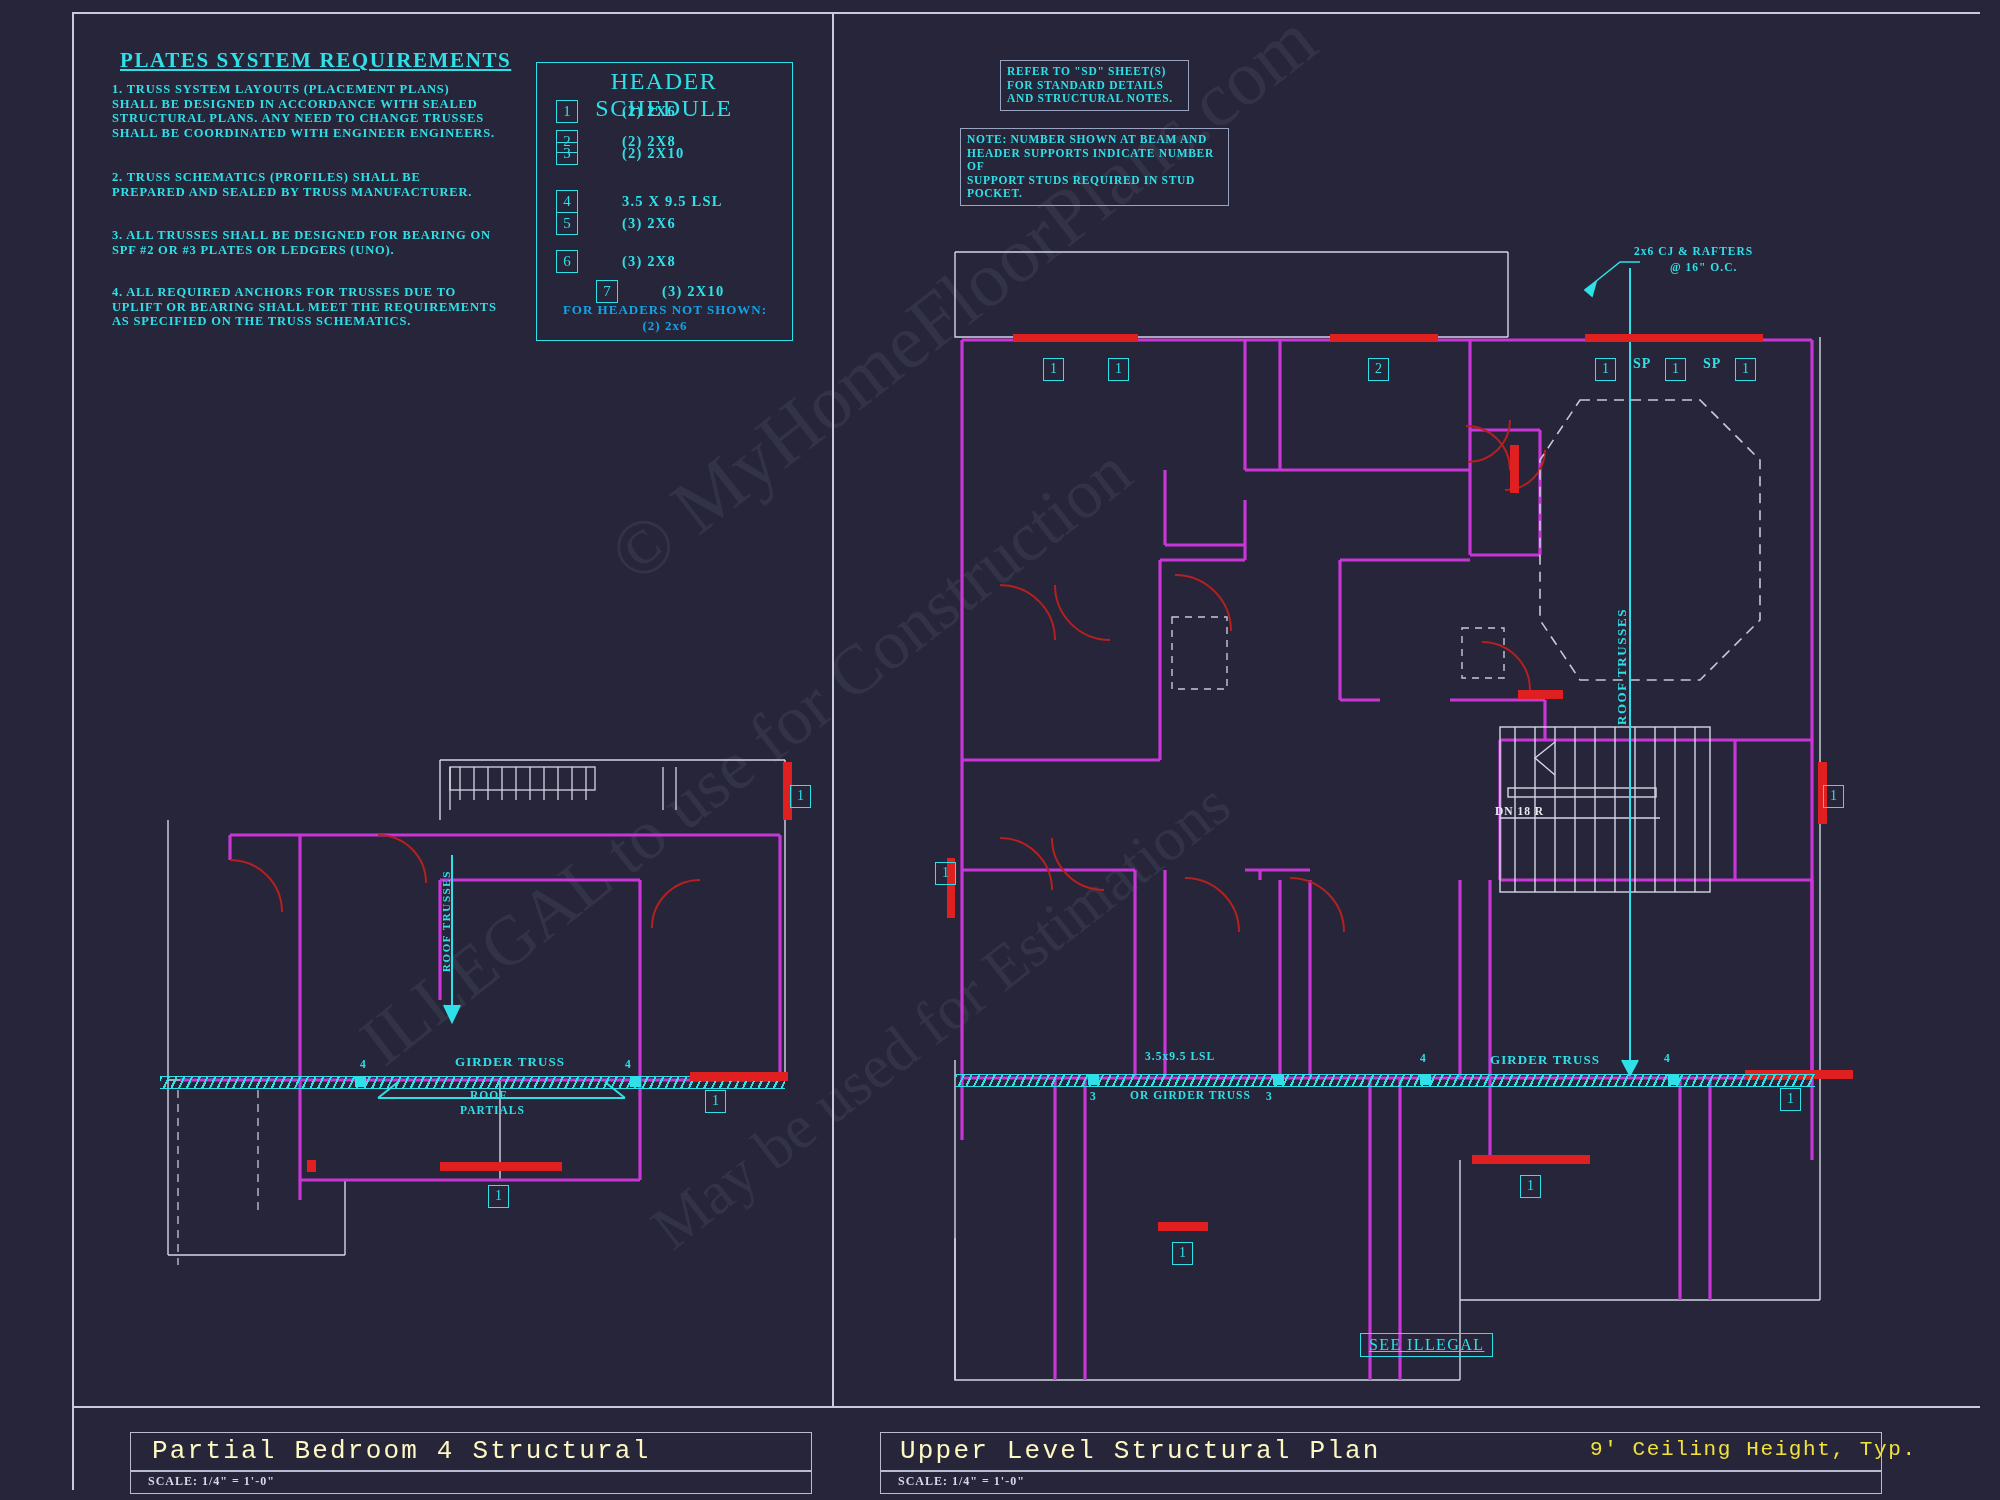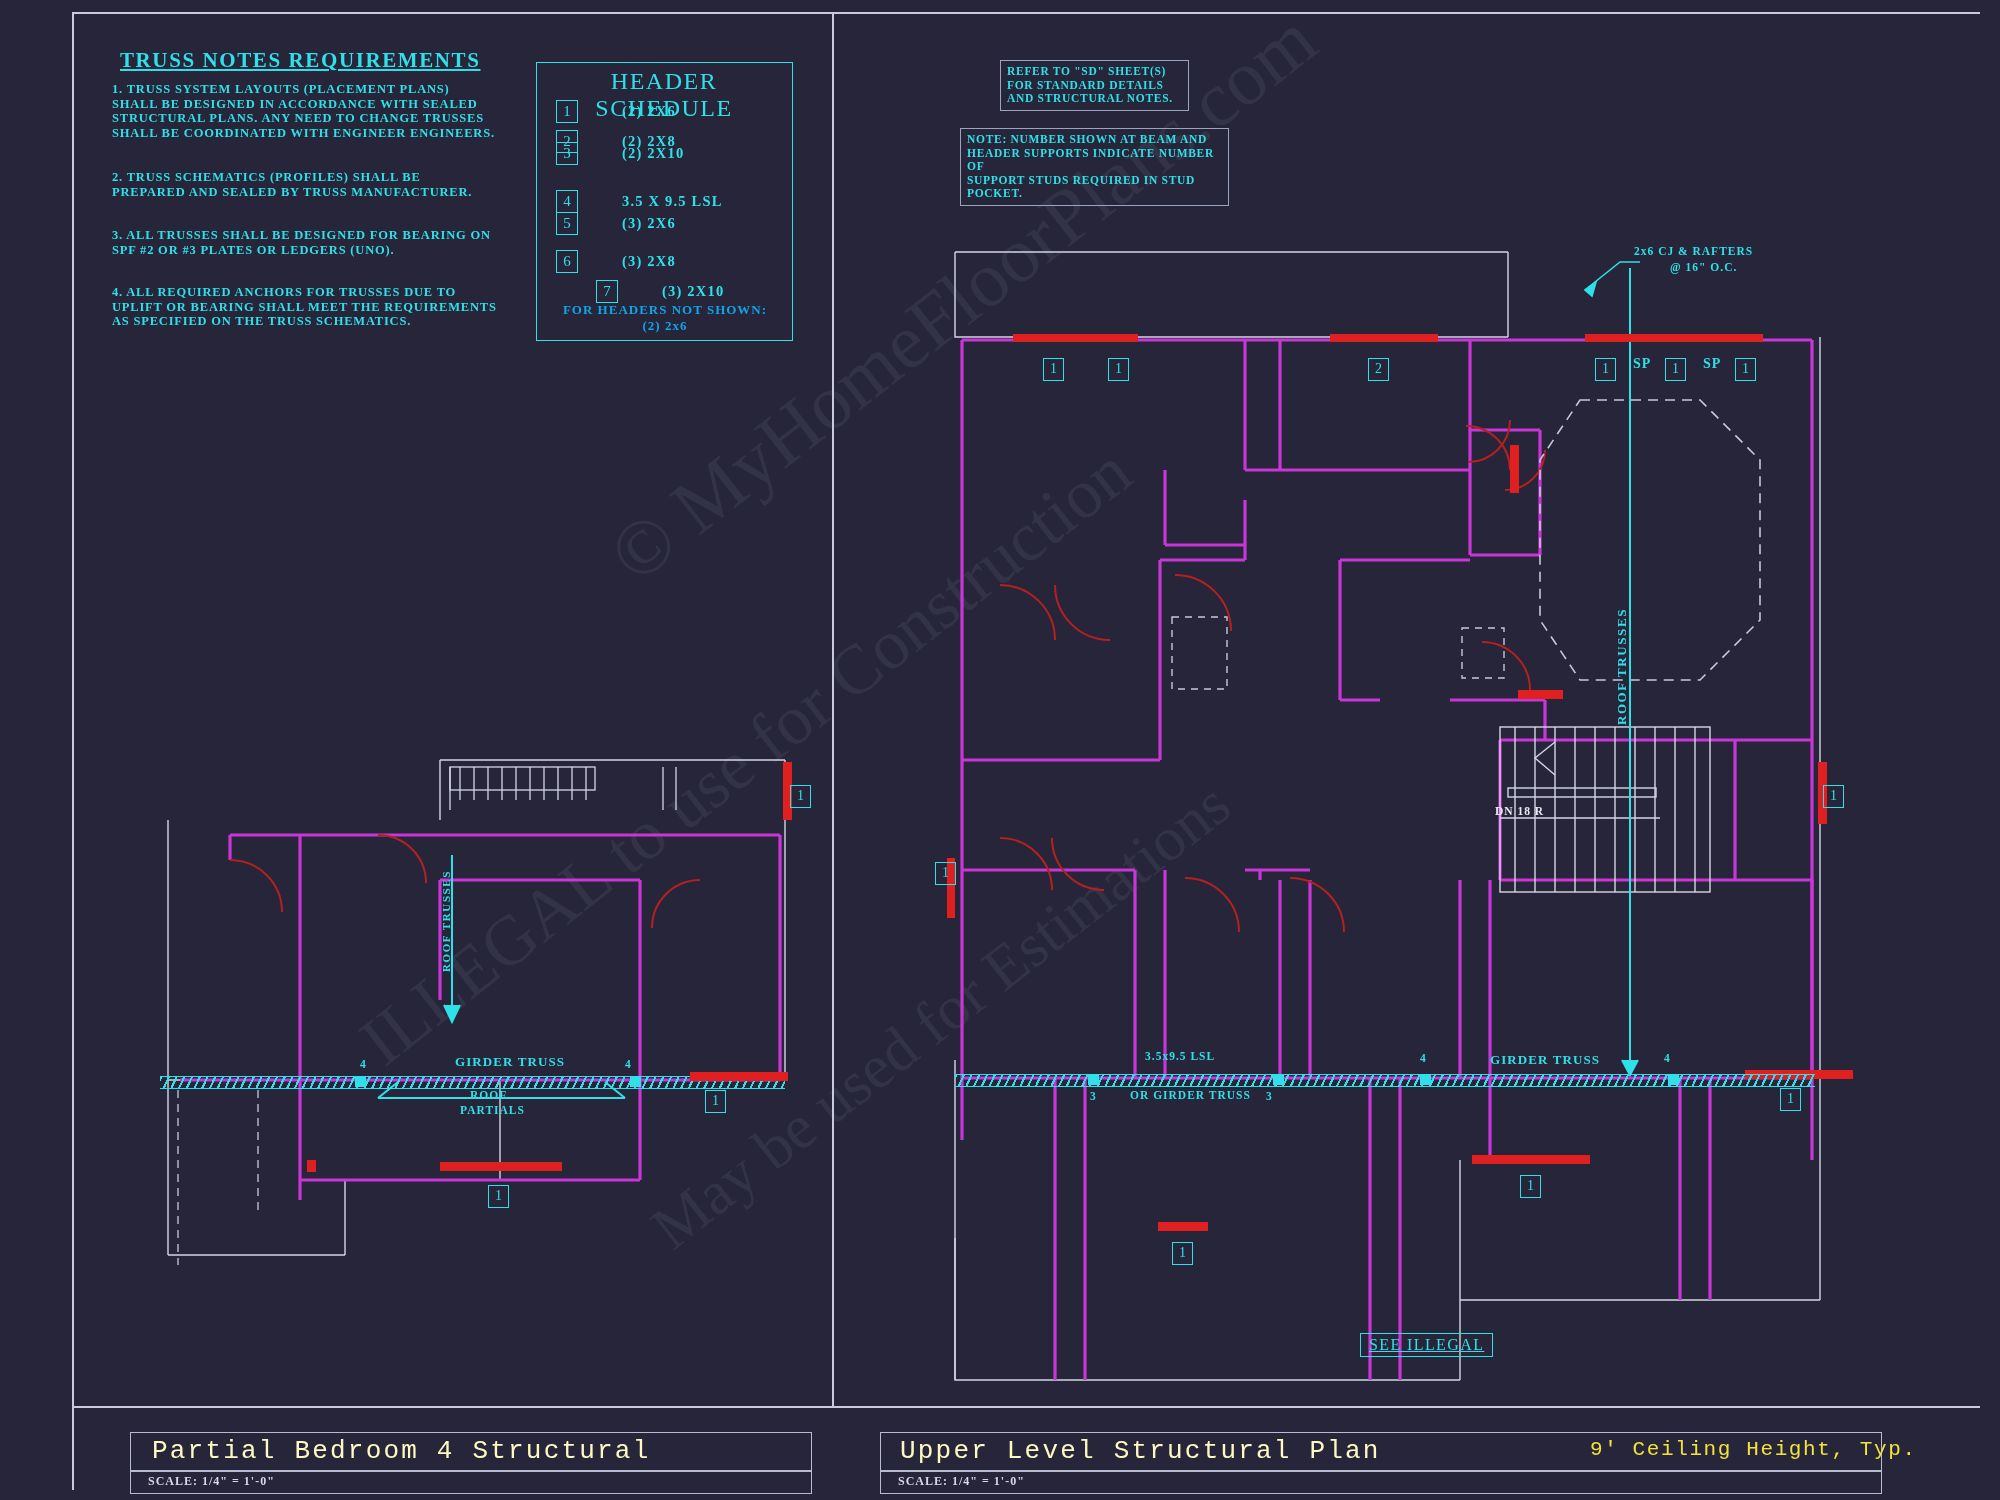--- a/index.html
+++ b/index.html
@@ -86,21 +86,21 @@
 
   <div class="top-rule"></div>
   <div class="outer-border"></div>
   <div class="mid-div"></div>
   <div class="bot-rule"></div>
 
   <div class="wm wm1">© MyHomeFloorPlans.com</div>
   <div class="wm wm2">ILLEGAL to use for Construction</div>
   <div class="wm wm3">May be used for Estimations</div>
 
-  <div class="cy hdr-title" style="left:120px;top:48px;">TRUSS NOTES REQUIREMENTS</div>
+  <div class="cy hdr-title" style="left:120px;top:48px;">PLATES SYSTEM REQUIREMENTS</div>
   <div class="cy note-p" style="left:112px;top:82px;width:385px;">1. TRUSS SYSTEM LAYOUTS (PLACEMENT PLANS) SHALL BE DESIGNED IN ACCORDANCE WITH SEALED STRUCTURAL PLANS. ANY NEED TO CHANGE TRUSSES SHALL BE COORDINATED WITH ENGINEER ENGINEERS.</div>
   <div class="cy note-p" style="left:112px;top:170px;width:385px;">2. TRUSS SCHEMATICS (PROFILES) SHALL BE PREPARED AND SEALED BY TRUSS MANUFACTURER.</div>
   <div class="cy note-p" style="left:112px;top:228px;width:385px;">3. ALL TRUSSES SHALL BE DESIGNED FOR BEARING ON SPF #2 OR #3 PLATES OR LEDGERS (UNO).</div>
   <div class="cy note-p" style="left:112px;top:285px;width:385px;">4. ALL REQUIRED ANCHORS FOR TRUSSES DUE TO UPLIFT OR BEARING SHALL MEET THE REQUIREMENTS AS SPECIFIED ON THE TRUSS SCHEMATICS.</div>
 
   <div class="hs-box"></div>
   <div class="hs-head">HEADER SCHEDULE</div>
   <div class="hs-row" style="top:100px;">
     <span class="tagbox">1</span>
     <span class="hs-val">(2) 2X6</span>

